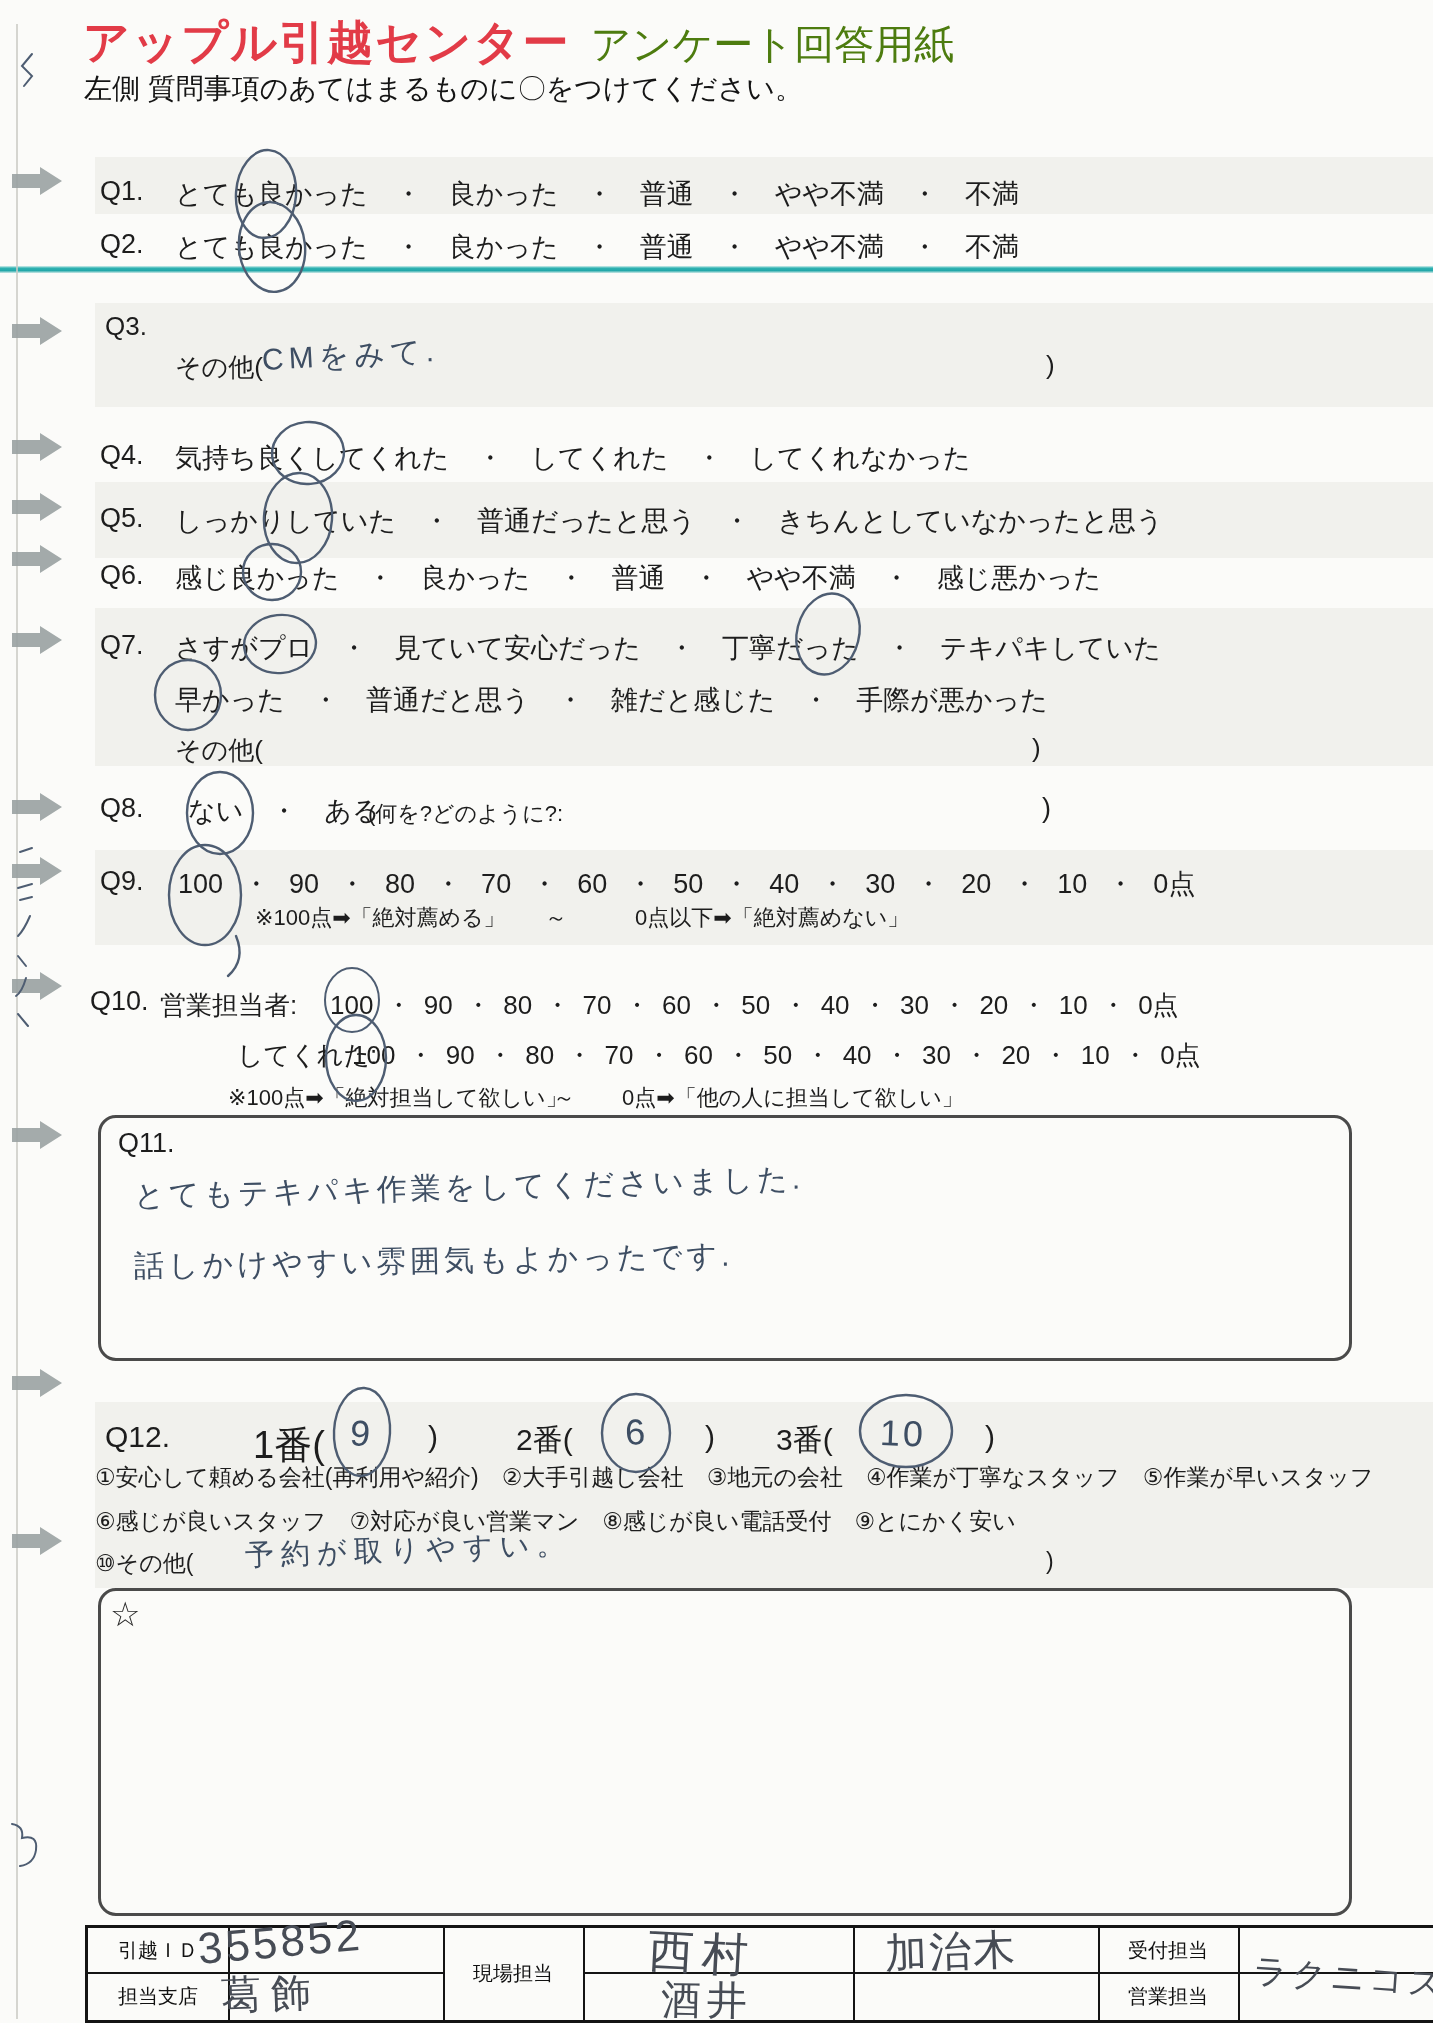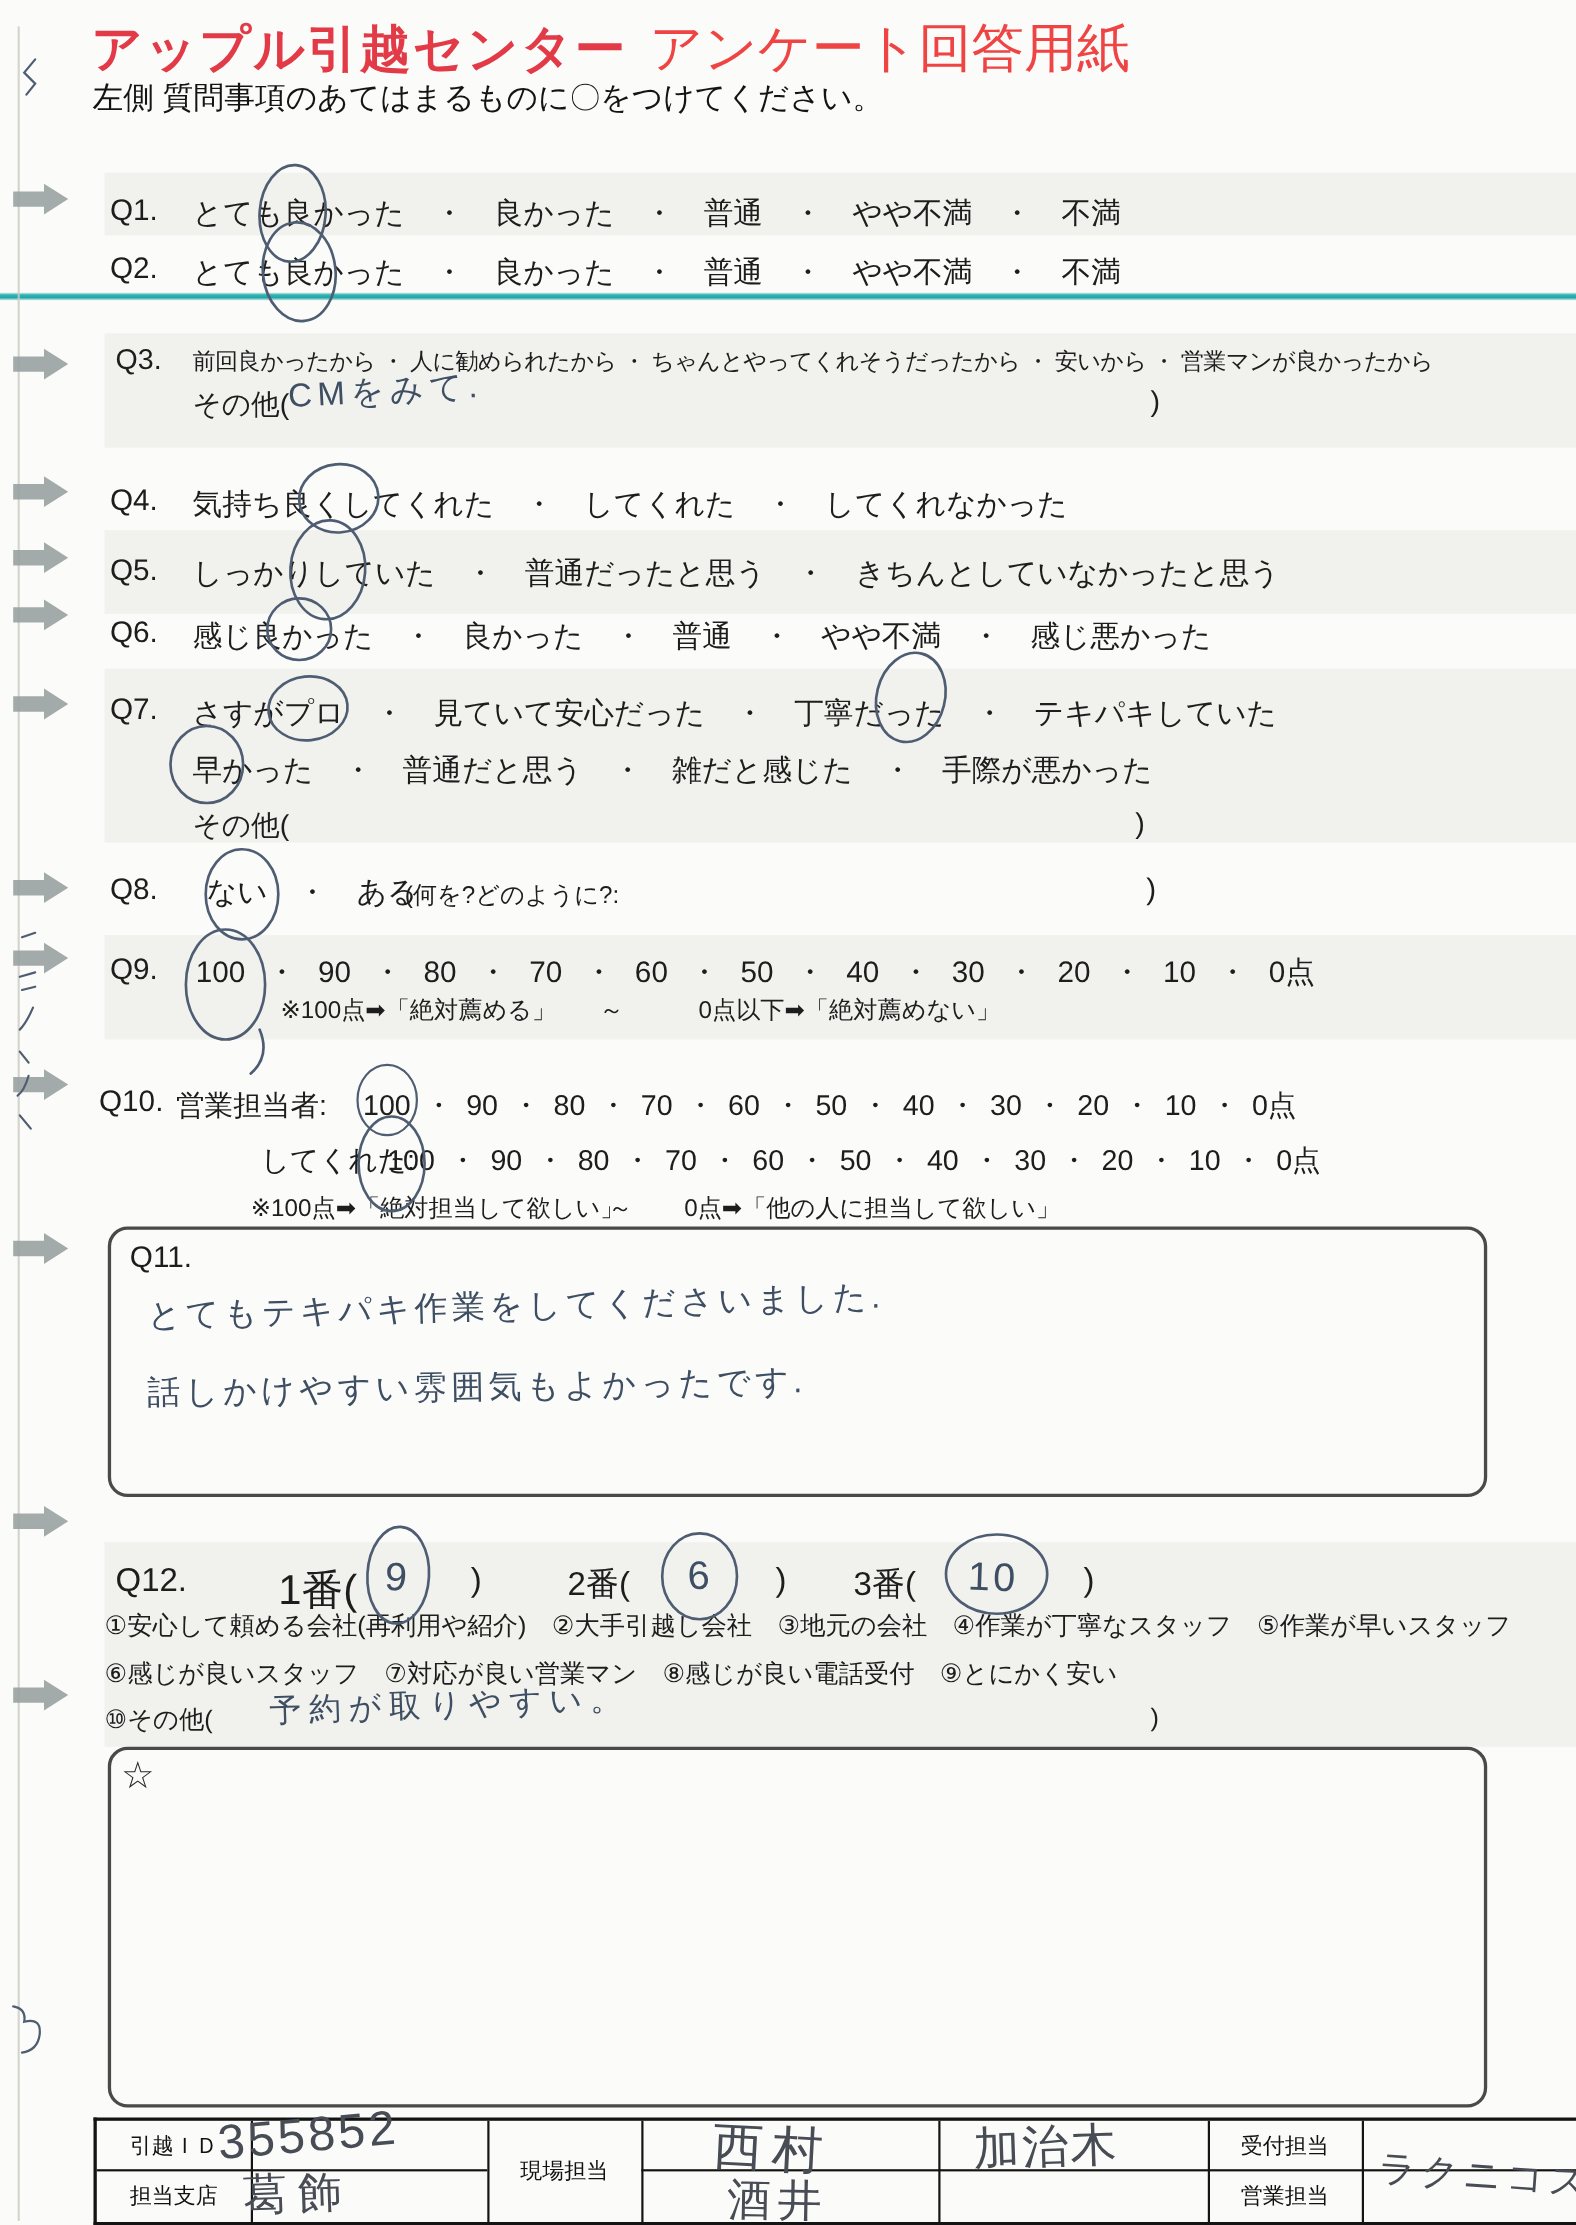--- a/index.html
+++ b/index.html
@@ -14,21 +14,21 @@
   .abs{position:absolute;white-space:nowrap;}
   .stripe{position:absolute;left:95px;width:1338px;background:#f1f1ed;}
   .q{font-size:27px;color:#1d1d1d;}
   .qs{font-size:26px;color:#1d1d1d;}
   .small{font-size:22px;color:#1d1d1d;}
   .scores9{font-size:27px;word-spacing:12px;}
   .scores10{font-size:26px;word-spacing:5px;}
   .hand{color:#3e4e63;transform-origin:left center;}
   .hand2{color:#474c55;transform-origin:left center;}
   .brand{font-size:46px;font-weight:900;letter-spacing:2px;color:#e23b47;}
-  .sheet-title{font-size:48px;color:#ef4444;margin-left:20px;}
+  .sheet-title{font-size:40px;color:#4d7c0f;margin-left:20px;}
   .instruction{font-size:28px;color:#141414;}
   .box{position:absolute;left:98px;width:1248px;border:3px solid #4a4a4a;border-radius:18px;background:transparent;}
   .teal{position:absolute;left:0;top:266px;width:1433px;height:7px;
         background:linear-gradient(180deg,#d8efed 0%,#2fb2b2 30%,#22a7a9 65%,#cfe9e7 100%);}
   .edge{position:absolute;left:16px;top:24px;width:2px;height:1995px;background:#ccccc6;opacity:.8;}
   .ftable{position:absolute;left:85px;top:1925px;width:1348px;height:92px;border:3px solid #141414;border-right:none;}
   .vline{position:absolute;top:0;bottom:0;width:2px;background:#141414;}
   .hseg{position:absolute;top:44px;height:2px;background:#141414;}
   .tlabel{position:absolute;display:flex;align-items:center;justify-content:center;
           font-size:20px;color:#111;height:44px;width:140px;}
@@ -54,21 +54,20 @@
     <span class="sheet-title">アンケート回答用紙</span>
   </div>
   <div class="abs instruction" style="left:84px;top:70px">左側 質問事項のあてはまるものに〇をつけてください。</div>
 
   <span class="abs q" style="left:100px;top:176px">Q1.</span>
   <span class="abs q" style="left:175px;top:176px">とても良かった　・　良かった　・　普通　・　やや不満　・　不満</span>
   <span class="abs q" style="left:100px;top:229px">Q2.</span>
   <span class="abs q" style="left:175px;top:229px">とても良かった　・　良かった　・　普通　・　やや不満　・　不満</span>
 
   <span class="abs qs" style="left:105px;top:311px">Q3.</span>
-  <span class="abs" style="left:175px;top:314px;font-size:21px;letter-spacing:-0.5px">前回良かったから ・ 人に勧められたから ・ ちゃんとやってくれそうだったから ・ 安いから ・ 営業マンが良かったから</span>
   <span class="abs qs" style="left:175px;top:350px">その他(</span>
   <span class="abs hand" style="left:262px;top:340px;font-size:30px;letter-spacing:5px;transform:rotate(-3deg)">CMをみて.</span>
   <span class="abs qs" style="left:1046px;top:350px">)</span>
 
   <span class="abs q" style="left:100px;top:440px">Q4.</span>
   <span class="abs q" style="left:175px;top:440px">気持ち良くしてくれた　・　してくれた　・　してくれなかった</span>
   <span class="abs q" style="left:100px;top:503px">Q5.</span>
   <span class="abs q" style="left:175px;top:503px">しっかりしていた　・　普通だったと思う　・　きちんとしていなかったと思う</span>
   <span class="abs q" style="left:100px;top:560px">Q6.</span>
   <span class="abs q" style="left:175px;top:560px">感じ良かった　・　良かった　・　普通　・　やや不満　・　感じ悪かった</span>

